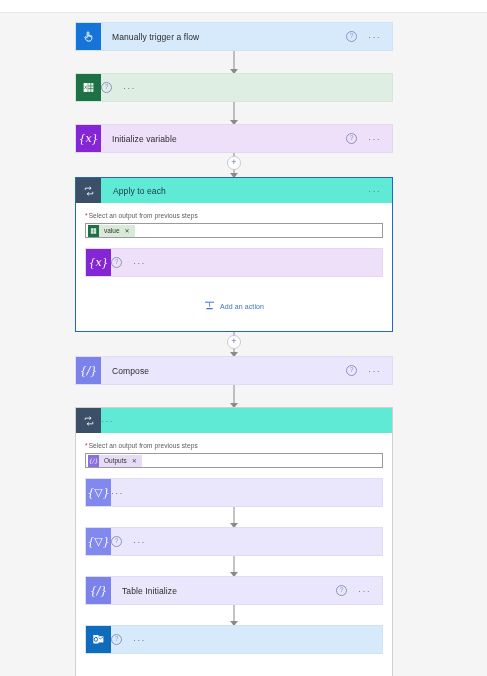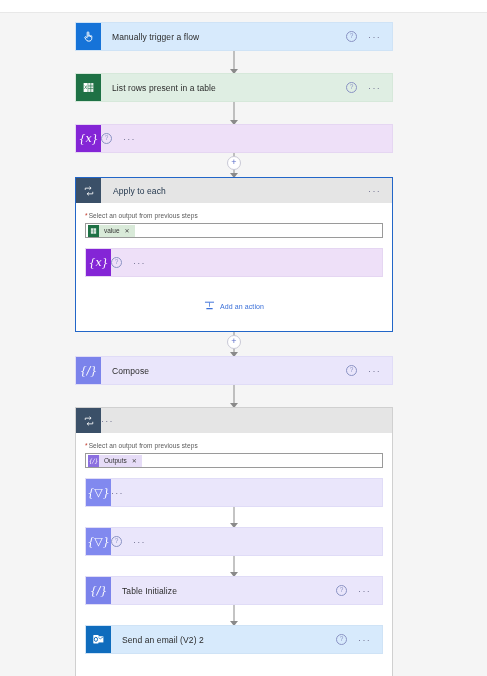--- a/index.html
+++ b/index.html
@@ -88,21 +88,21 @@
 
   
   .scope{
     position:relative;width:100%;box-sizing:border-box;
     background:#ffffff;
   }
   .scope.sel{border:1px solid #2266c8;}
   .scope.unsel{border:1px solid #d0d0d0;}
   .scope-head{
     display:flex;align-items:stretch;height:25px;
-    background:#e5e5e5;
+    background:#5eead4;
   }
   .scope-head .ic{width:25px;min-width:25px;}
   .scope-head .cap{font-size:8.5px;color:#23374d;padding-left:12px;}
   .scope-body{padding:9px 9px 0 9px;}
   .field-label{
     font-size:6.5px;color:#5a5a5a;margin-bottom:4px;letter-spacing:.1px;
   }
   .field-label .req{color:#c0392b;margin-right:1px;}
   .tokenbox{
     height:15px;box-sizing:border-box;
@@ -165,36 +165,36 @@
 
     <div class="card green">
       <div class="ic green">
         <svg width="13" height="13" viewBox="0 0 16 16">
           <rect x="2" y="2.5" width="5" height="11" fill="#fff"></rect>
           <text x="4.5" y="10" font-size="6" fill="#1e7145" text-anchor="middle" font-family="DejaVu Sans, sans-serif">X</text>
           <rect x="7.6" y="2.5" width="6.4" height="11" fill="#fff" opacity=".9"></rect>
           <path d="M7.6 6.1h6.4M7.6 9.3h6.4M10.8 2.5v11" stroke="#1e7145" stroke-width=".8"></path>
         </svg>
       </div>
-      <div class="cap">List rows present in a table</div>
       <div class="acts">
         <div class="help">?</div>
         <div class="dots">···</div>
       </div>
     </div>
 
     <div class="conn tall">
       <div class="line"></div>
       <div class="arw"></div>
     </div>
 
     <div class="card purple">
       <div class="ic vio">
         <span class="glyph">{x}</span>
       </div>
+      <div class="cap">Initialize variable</div>
       <div class="acts">
         <div class="help">?</div>
         <div class="dots">···</div>
       </div>
     </div>
 
     <div class="conn plus">
       <div class="line"></div>
       <div class="plusbtn">+</div>
       <div class="arw"></div>
@@ -352,21 +352,20 @@
 
         <div class="card blue">
           <div class="ic blue">
             <svg width="13" height="13" viewBox="0 0 16 16">
               <rect x="6.4" y="4" width="7.6" height="7.6" fill="#fff"></rect>
               <path d="M6.4 4.6l3.8 2.6 3.8-2.6" stroke="#0f6cbd" stroke-width=".9" fill="none"></path>
               <rect x="1.6" y="2.6" width="6.4" height="10.4" rx=".6" fill="#fff"></rect>
               <ellipse cx="4.8" cy="7.8" rx="2" ry="2.5" fill="none" stroke="#0f6cbd" stroke-width="1.2"></ellipse>
             </svg>
           </div>
-          <div class="cap">Send an email (V2) 2</div>
           <div class="acts">
             <div class="help">?</div>
             <div class="dots">···</div>
           </div>
         </div>
 
         <div class="addrow">
           <span>
             
           </span>

